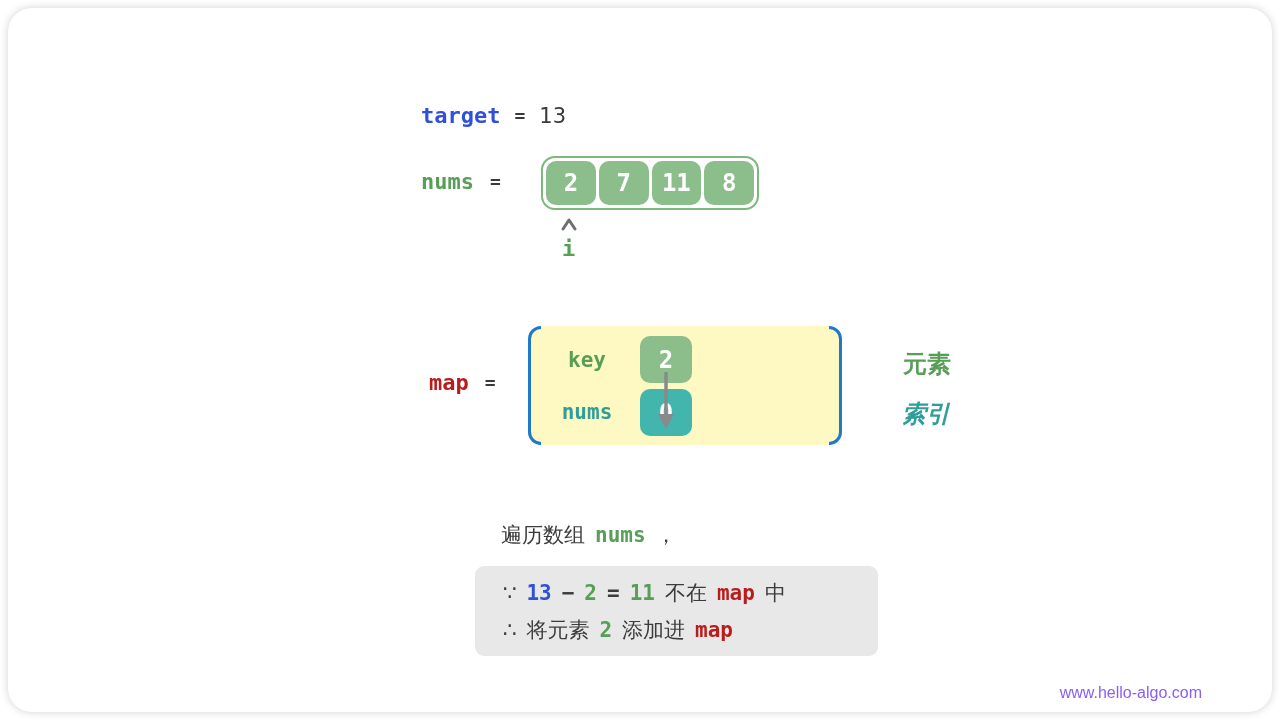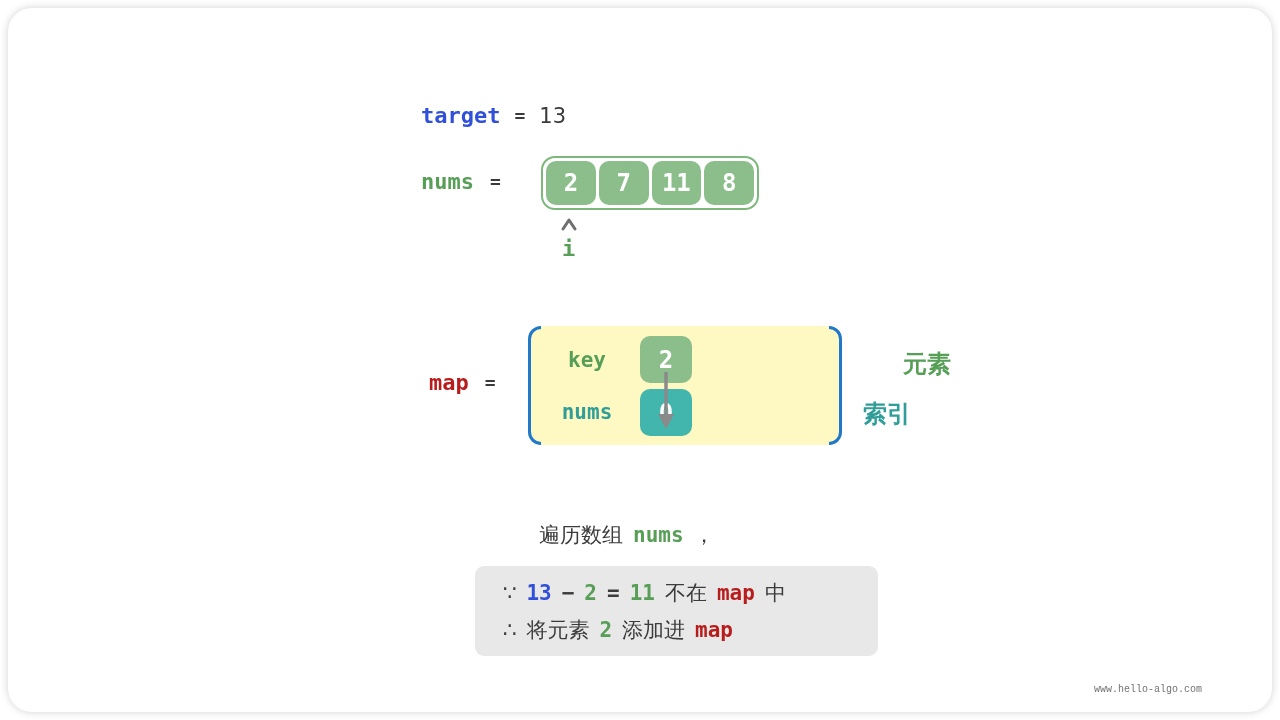--- a/index.html
+++ b/index.html
@@ -51,35 +51,35 @@
   .map-label-value { top:74px; }
   .map-cell { position:absolute; left:112px; width:52px; height:47px; border-radius:10px;
               color:#ffffff; display:flex; align-items:center; justify-content:center;
               font-family:"DejaVu Sans Mono","Liberation Mono",monospace;
               font-weight:bold; font-size:24px; }
   .map-cell-key   { top:10px; background:#8cbe8c; }
   .map-cell-value { top:63px; background:#42b5ac; }
   .map-arrow { position:absolute; left:125px; top:46px; width:26px; height:58px; }
   .legend { font-size:24px; font-weight:bold; }
   .legend-element { left:855px; top:340px;margin-left:40px; }
-  .legend-index   { left:855px; top:390px; }
+  .legend-index   { left:894px; top:390px;font-style:italic; }
 
   
   .caption { left:493px; top:513px; display:flex; align-items:baseline; gap:10px;
-             font-size:21px;margin-left:38px; }
+             font-size:21px; }
   .caption .code { font-size:21px; }
   .note-box { left:467px; top:558px; width:403px; height:90px; background:#e8e8e8;
               border-radius:9px; display:flex; flex-direction:column;
               justify-content:center; gap:9px; padding-left:28px; }
   .note-line { display:flex; align-items:baseline; gap:10px; font-size:21px; }
   .note-line .code { font-size:21px; }
 
   .watermark { right:70px; top:676px;
-               font-family:Liberation Mono, monospace;
-               font-size:10px; color:#737373; }
+               font-family:Liberation Sans, sans-serif;
+               font-size:16px; color:#8b5cf6; }
 </style>
 </head>
 <body>
 
 <div class="stage">
   <div class="card">
 
     <div class="abs row-target">
       <span class="mono blue var">target</span>
       <span class="eq-sign">=</span>

